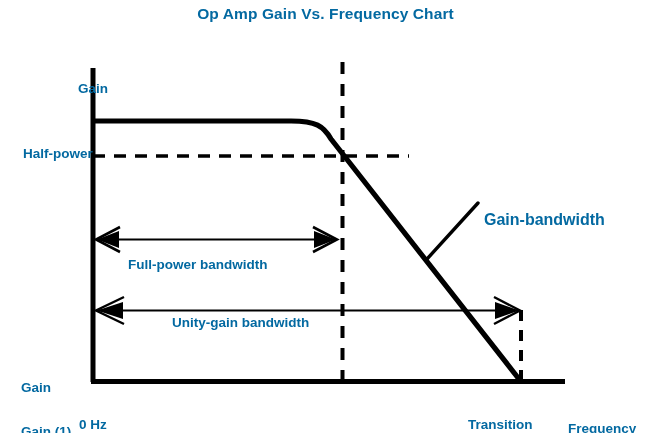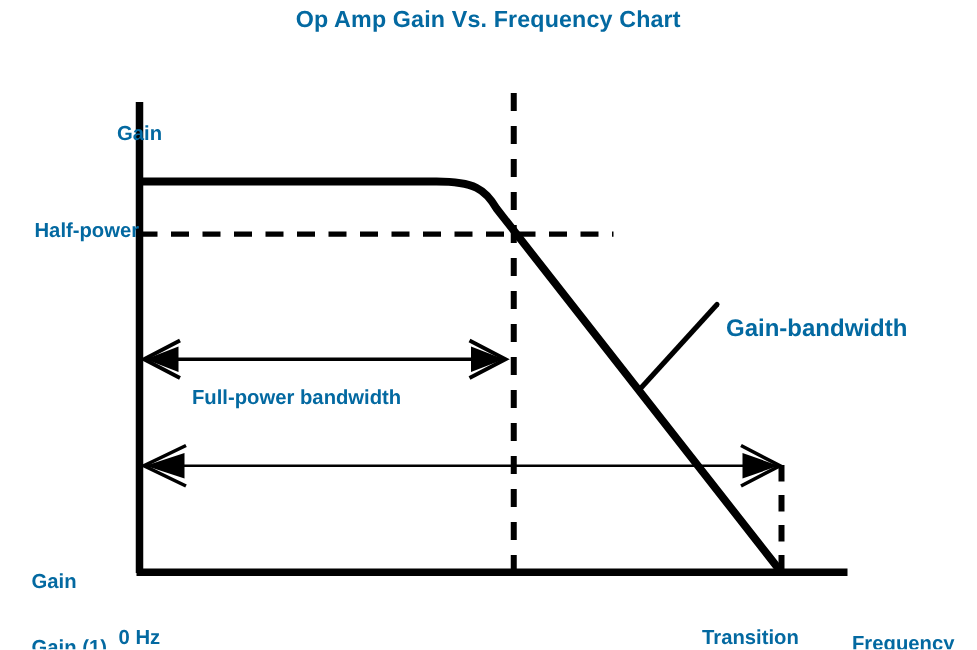--- a/index.html
+++ b/index.html
@@ -140,20 +140,21 @@
     <div>Gain (1)</div>
   </div>
 
   <div class="lbl" id="label-zero-hz">
     <div>0 Hz</div>
     
   </div>
 
   <div class="lbl" id="label-full-power-bw">Full-power bandwidth</div>
 
+  <div class="lbl" id="label-unity-gain-bw">Unity-gain bandwidth</div>
 
   <div class="lbl" id="label-gbw-product">
     <div>Gain-bandwidth</div>
   </div>
 
   <div class="lbl" id="label-transition-freq">
     <div>Transition</div>
     
   </div>
 

